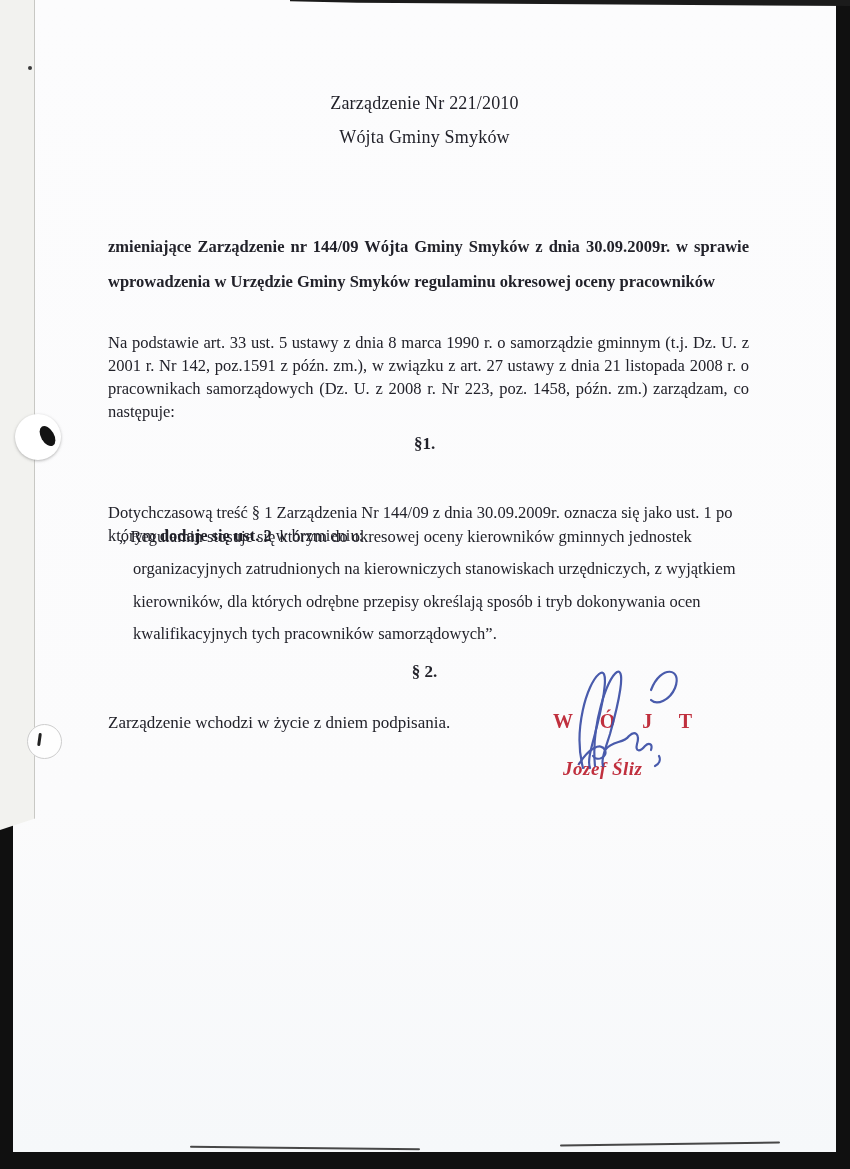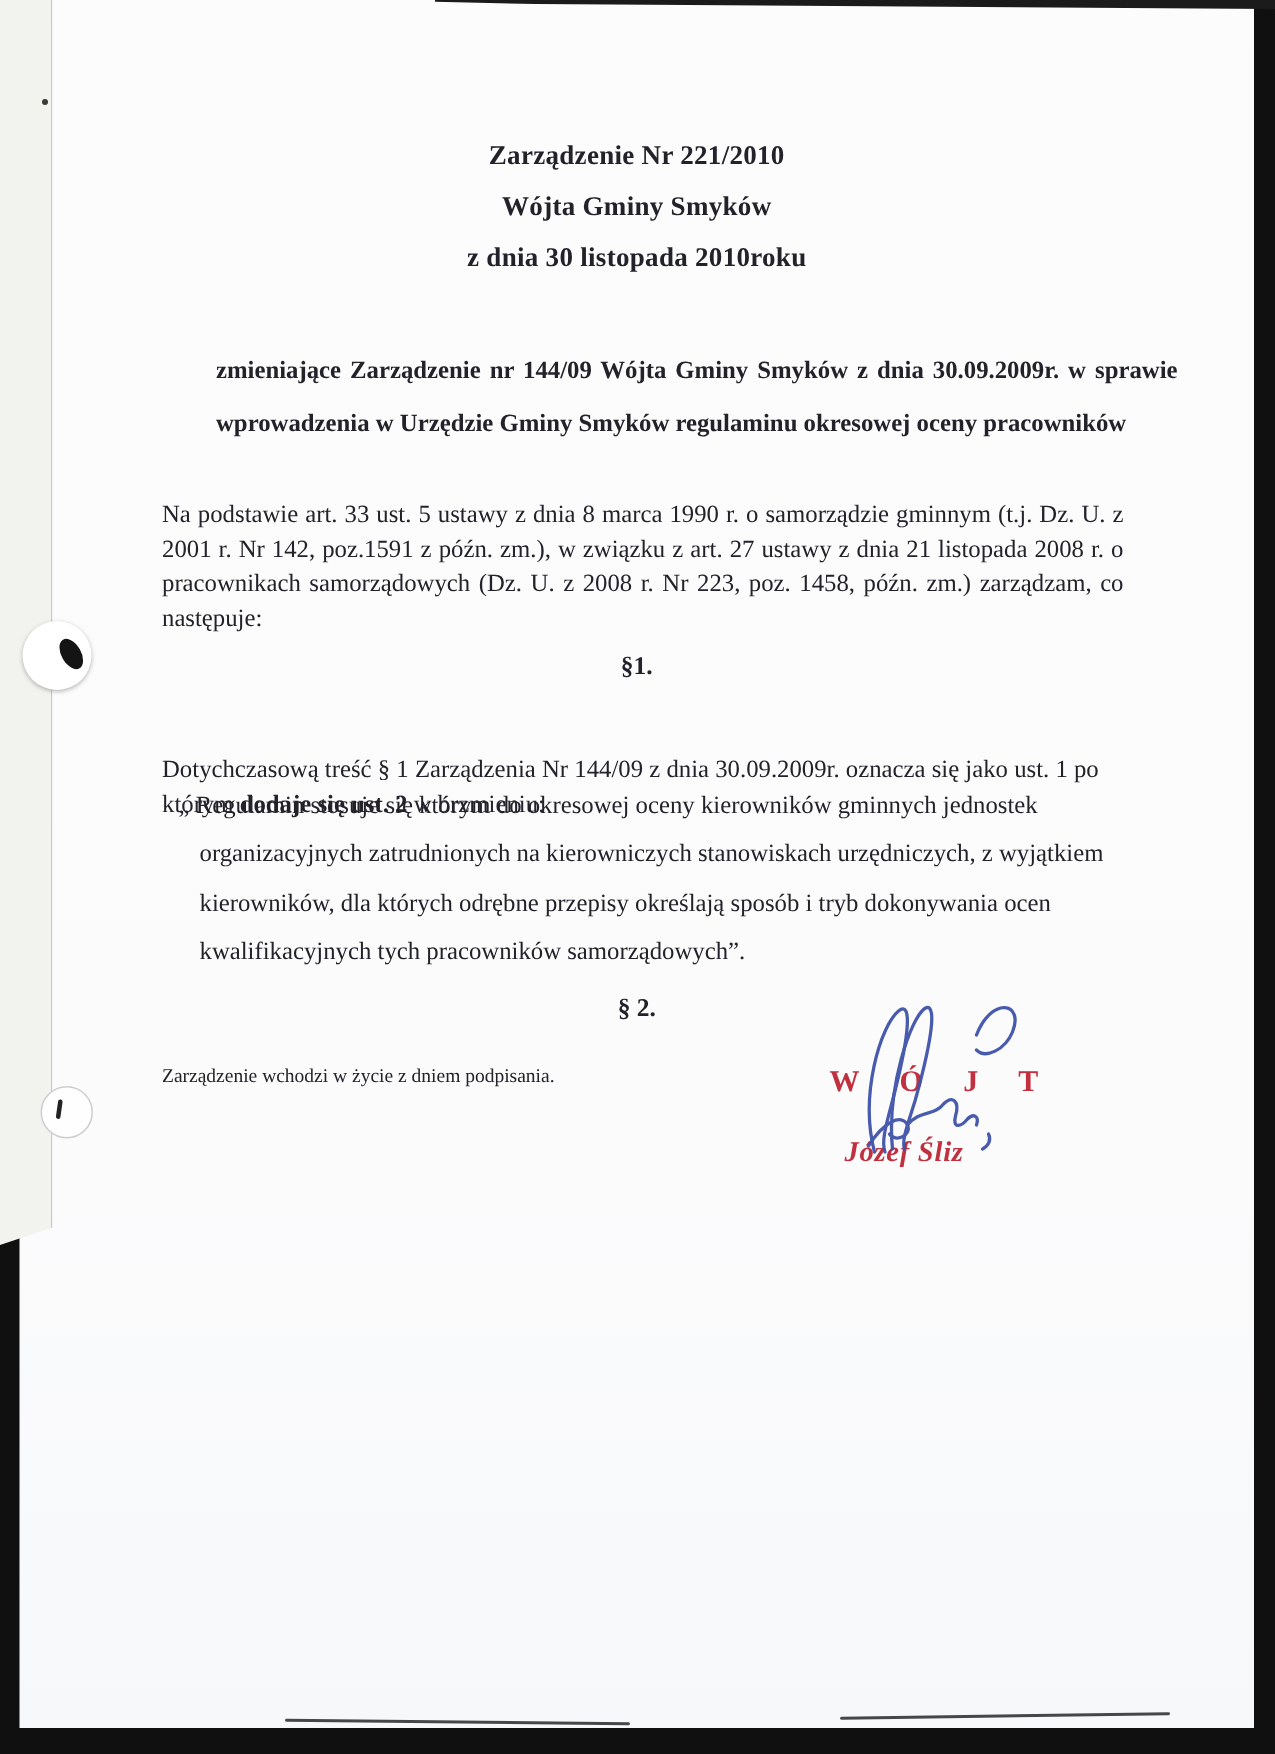--- a/index.html
+++ b/index.html
@@ -36,26 +36,26 @@
     position:absolute;left:290px;top:0;width:560px;height:6px;background:#1b1b1b;
     clip-path:polygon(0 0,100% 0,100% 100%,12% 45%,0 20%);z-index:5;
   }
   .bottom-streak{position:absolute;height:2px;background:#474747;border-radius:2px;z-index:2;}
   .streak-a{left:190px;top:1147px;width:230px;transform:rotate(.6deg);}
   .streak-b{left:560px;top:1143px;width:220px;transform:rotate(-.8deg);}
 
   
   .doc-title{
     position:absolute;top:86px;left:0;width:100%;
-    text-align:center;font-weight:bold;font-size:18px;line-height:34px;
+    text-align:center;font-weight:normal;font-size:18px;line-height:34px;
     letter-spacing:.2px;
   }
   .subject{
     position:absolute;top:212px;left:95px;width:641px;
-    font-weight:bold;font-size:16.5px;line-height:35px;text-align:justify;margin-left:36px;
+    font-weight:bold;font-size:16.5px;line-height:35px;text-align:justify;
   }
   .preamble{
     position:absolute;top:314px;left:95px;width:641px;
     font-size:16.5px;line-height:23px;text-align:justify;
   }
   .sec-heading{
     position:absolute;left:0;width:100%;text-align:center;
     font-weight:bold;font-size:17px;
   }
   .sec1-heading{top:434px;}
@@ -64,21 +64,21 @@
     position:absolute;top:484px;left:95px;width:648px;
     font-size:16.5px;line-height:23px;
   }
   .quote{
     position:absolute;top:504px;left:100px;width:648px;
     font-size:16.5px;line-height:32.5px;
     padding-left:20px;text-indent:-14px;
   }
   .closing{
     position:absolute;top:696px;left:95px;width:480px;
-    font-size:13px;
+    font-size:17px;
   }
 
   
   .stamp-block{position:absolute;left:530px;top:660px;width:170px;height:135px;}
   .stamp-title{
     position:absolute;left:10px;top:50px;
     font-weight:bold;font-size:20px;letter-spacing:11px;white-space:nowrap;
   }
   .stamp-name{
     position:absolute;left:20px;top:98px;
@@ -87,21 +87,20 @@
   .signature-svg{position:absolute;left:0;top:0;width:170px;height:135px;z-index:2;}
 </style>
 </head>
 <body>
 
 <div class="page">
 
   <div class="doc-title">
     <div>Zarządzenie Nr 221/2010</div>
     <div>Wójta Gminy Smyków</div>
-    <div>z dnia 30 listopada  2010roku</div>
   </div>
 
   <p class="subject">zmieniające Zarządzenie nr 144/09 Wójta Gminy Smyków z dnia 30.09.2009r. w sprawie wprowadzenia w Urzędzie Gminy Smyków regulaminu okresowej oceny pracowników</p>
 
   <p class="preamble">Na podstawie art. 33 ust. 5 ustawy  z dnia 8 marca 1990 r. o samorządzie gminnym (t.j. Dz. U. z 2001 r. Nr 142, poz.1591 z późn. zm.), w związku z art. 27 ustawy z dnia 21 listopada 2008 r. o pracownikach samorządowych (Dz. U. z 2008 r. Nr 223, poz. 1458, późn. zm.) zarządzam, co następuje:</p>
 
   <div class="sec-heading sec1-heading">§1.</div>
 
   <p class="sec1-intro"><span>Dotychczasową treść § 1 Zarządzenia Nr 144/09 z dnia 30.09.2009r. oznacza się jako ust. 1 po którym </span><b>dodaje się ust. 2</b><span> w brzmieniu:</span></p>
 

